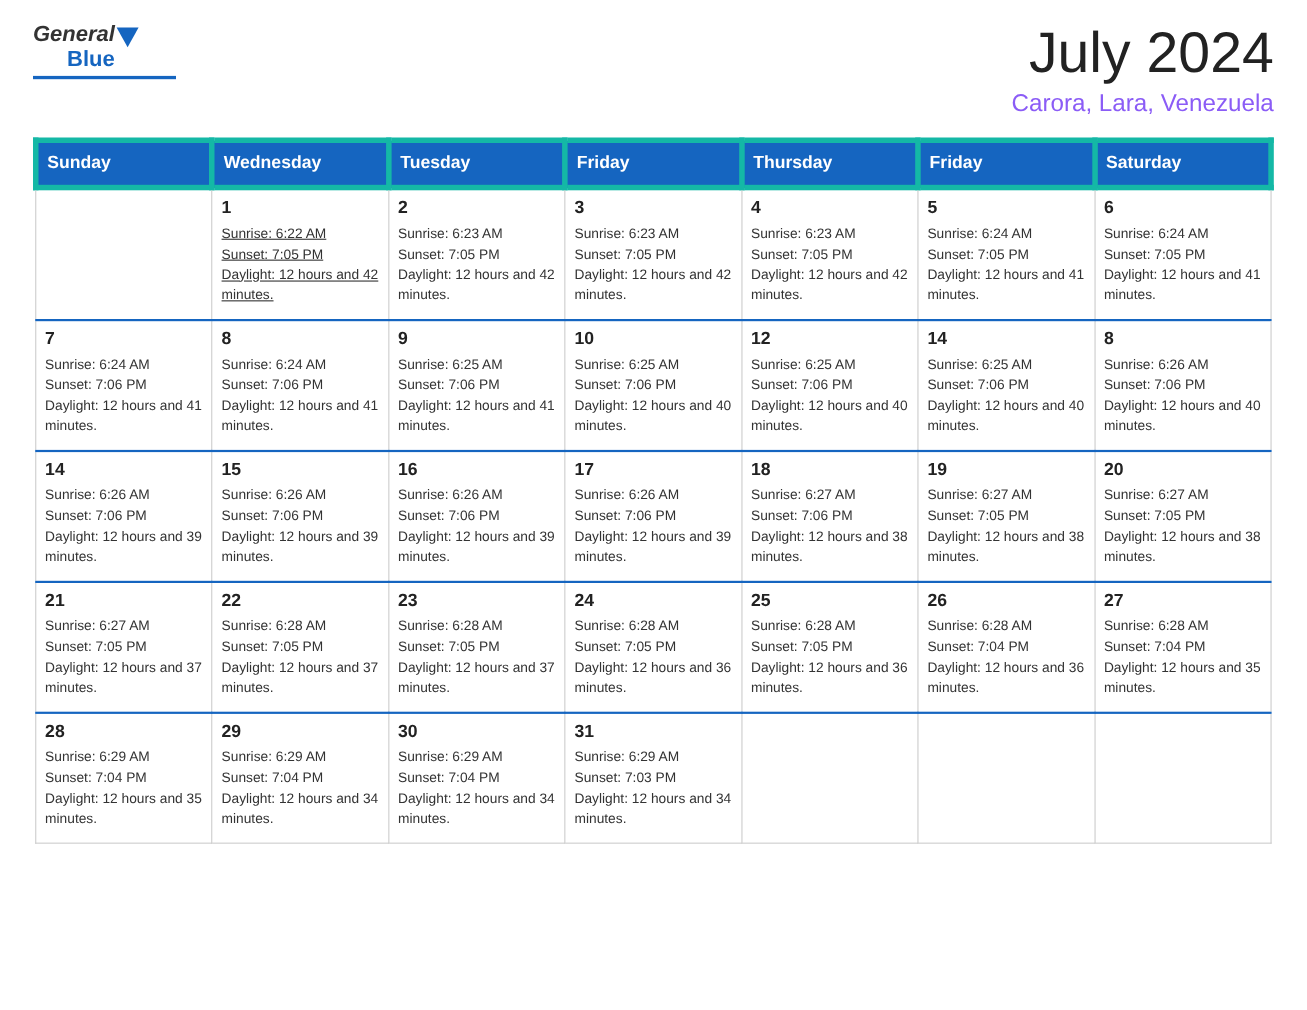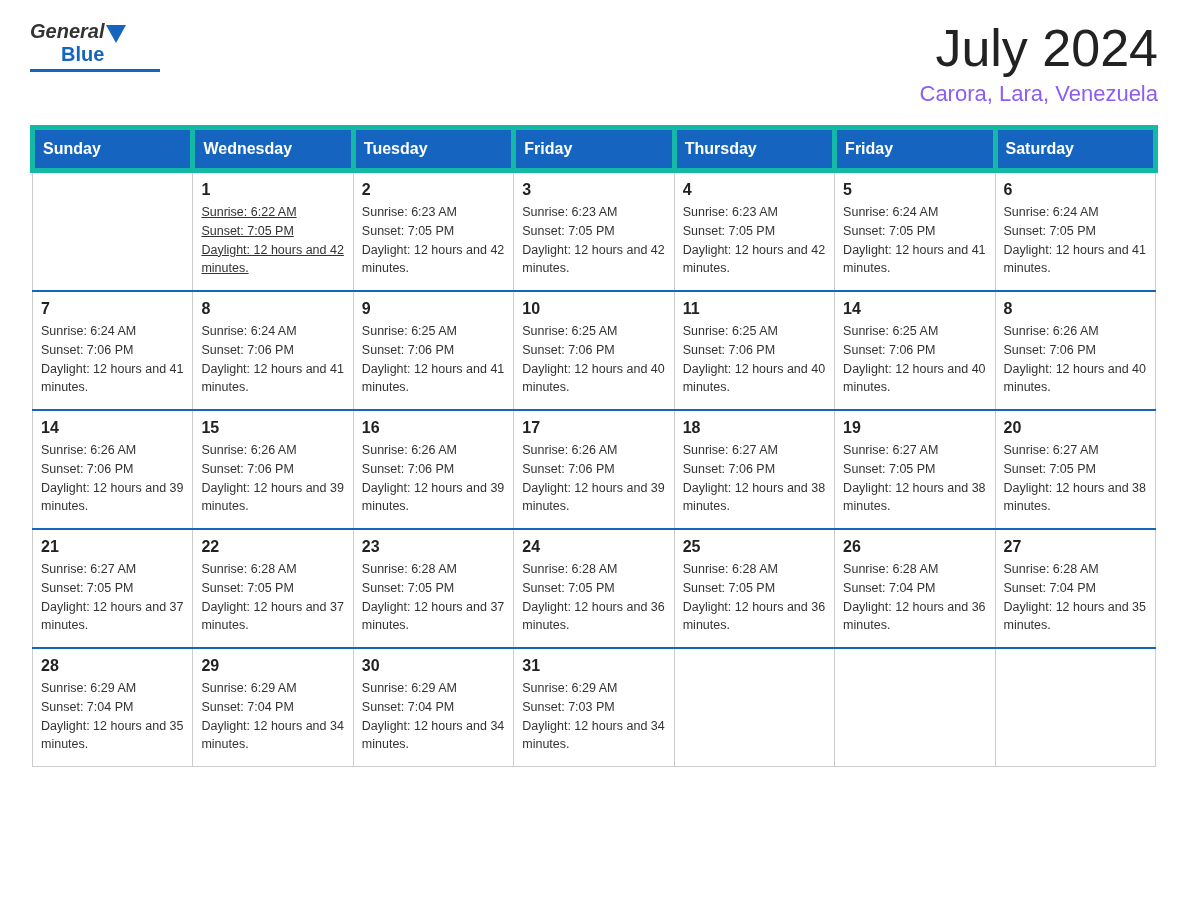--- a/index.html
+++ b/index.html
@@ -189,21 +189,21 @@
 Sunset: 7:06 PM
 Daylight: 12 hours and 41 minutes.</div>
         </td>
         <td>
           <span class="day-number">10</span>
           <div class="day-info" style="white-space: pre-line;">Sunrise: 6:25 AM
 Sunset: 7:06 PM
 Daylight: 12 hours and 40 minutes.</div>
         </td>
         <td>
-          <span class="day-number">11</span>
+          <span class="day-number">12</span>
           <div class="day-info" style="white-space: pre-line;">Sunrise: 6:25 AM
 Sunset: 7:06 PM
 Daylight: 12 hours and 40 minutes.</div>
         </td>
         <td>
           <span class="day-number">14</span>
           <div class="day-info" style="white-space: pre-line;">Sunrise: 6:25 AM
 Sunset: 7:06 PM
 Daylight: 12 hours and 40 minutes.</div>
         </td>

